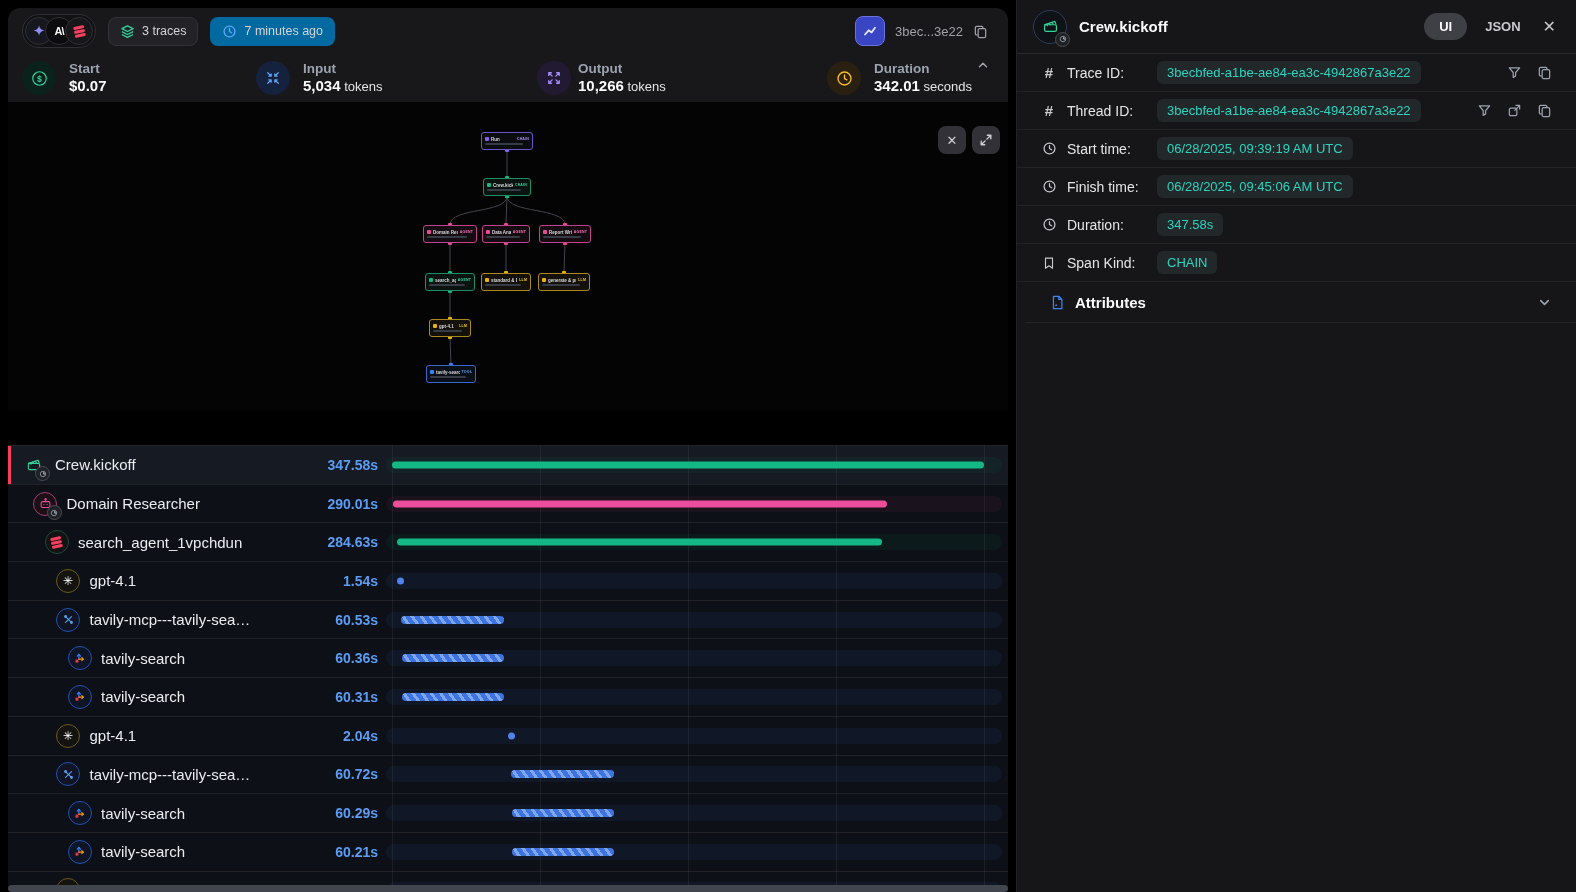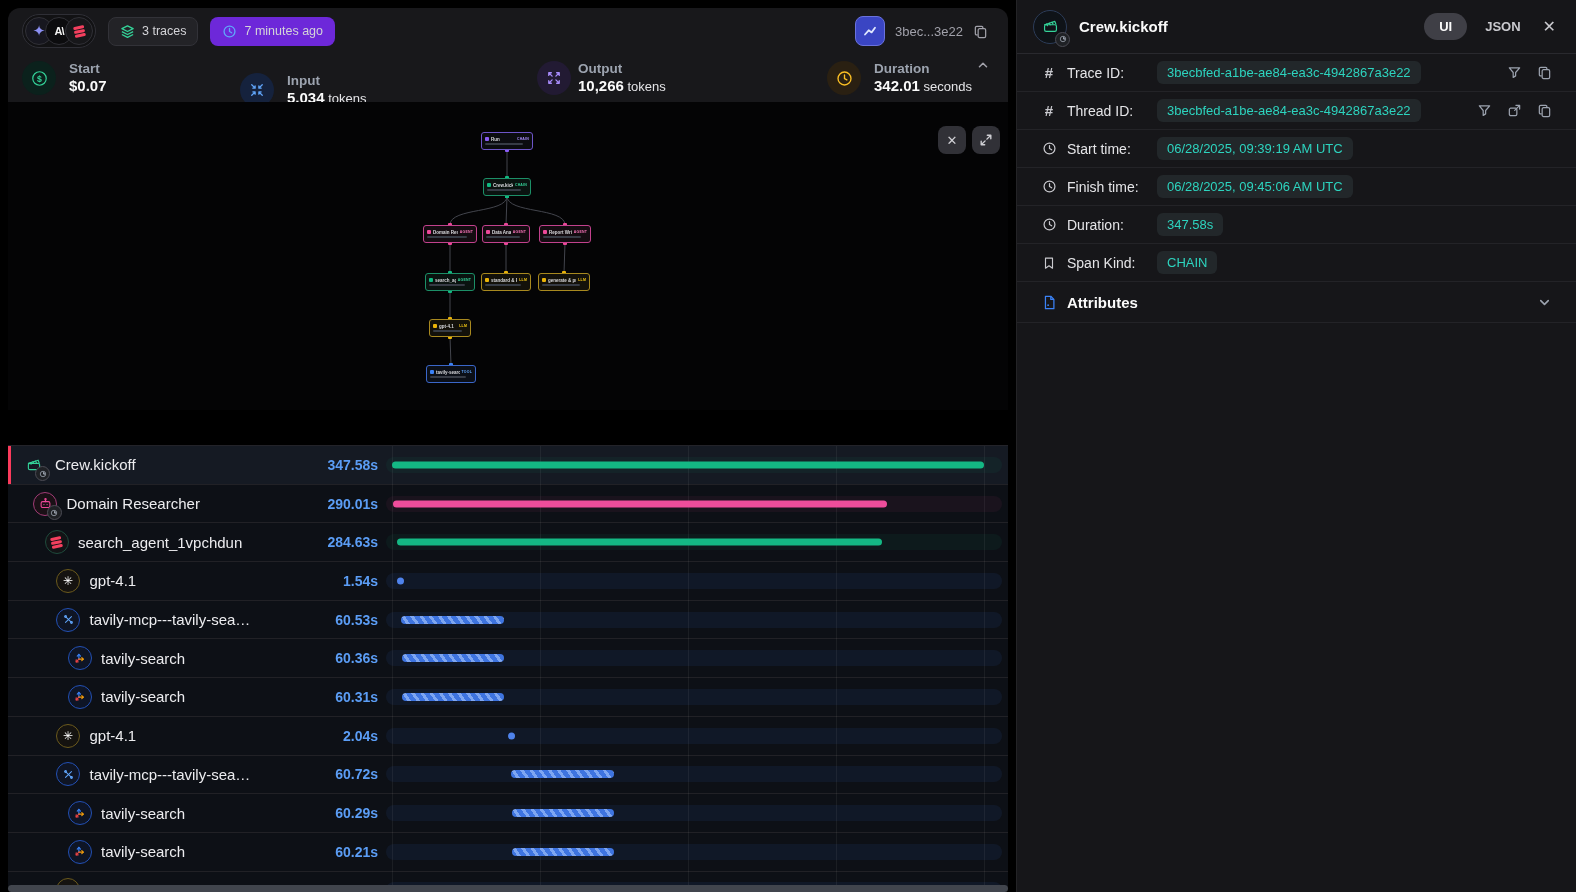--- a/index.html
+++ b/index.html
@@ -12,29 +12,29 @@
   .hdr-row{display:flex;align-items:center;height:46px;padding:0 14px;}
   .avgroup{display:flex;align-items:center;padding:2px;border:1px solid #2f2f36;border-radius:999px;background:#121214;}
   .av{width:26px;height:26px;border-radius:50%;display:flex;align-items:center;justify-content:center;border:1px solid #303036;background:#141418;}
   .av+.av{margin-left:-8px;}
   .av.sparkle{color:#8b8ff2;font-size:15px;background:#17171f;}
   .av.anthropic{color:#f5f5f4;font-weight:700;font-size:11px;background:#0c0c0e;letter-spacing:-1px;}
   .av.scale{background:#17171a;}
   .bars3{display:flex;flex-direction:column;gap:1.5px;transform:rotate(-12deg);}
   .bars3 i{display:block;width:11px;height:2.6px;background:#f43f5e;border-radius:2px;}
   .pill{display:flex;align-items:center;gap:7px;height:27px;padding:0 11px;border-radius:8px;background:#232327;border:1px solid #323238;font-size:12.5px;color:#d4d4d8;margin-left:12px;white-space:nowrap;}
-  .pill.plain{border-color:transparent;background:#6d28d9;}
+  .pill.plain{border-color:transparent;background:#0369a1;}
   .hdr-right{margin-left:auto;display:flex;align-items:center;gap:10px;padding-right:6px;}
   .chart-btn{width:30px;height:30px;border-radius:8px;background:#3a45c3;border:1px solid #6a72dd;display:flex;align-items:center;justify-content:center;cursor:pointer;}
   .tid{font-size:13px;color:#a1a1aa;}
   .ghost-ic{color:#a1a1aa;display:flex;align-items:center;}
   
   .stats{position:absolute;left:0;top:46px;width:100%;height:48px;}
   .stat{position:absolute;top:0;display:flex;align-items:center;gap:13px;height:48px;}
-  .stat:nth-child(1){left:14px;} .stat:nth-child(2){left:232px;margin-top:12px;} .stat:nth-child(3){left:529px;gap:7px;} .stat:nth-child(4){left:819px;}
+  .stat:nth-child(1){left:14px;} .stat:nth-child(2){left:248px;} .stat:nth-child(3){left:529px;gap:7px;} .stat:nth-child(4){left:819px;}
   .stat-ic{width:34px;height:34px;border-radius:50%;display:flex;align-items:center;justify-content:center;flex:0 0 auto;}
   .stat-ic.cost{background:#0b211c;} .stat-ic.input{background:#15223d;} .stat-ic.output{background:#221a33;} .stat-ic.duration{background:#2a2012;}
   .stat-label{font-size:13.5px;font-weight:700;color:#9ca3af;line-height:16px;}
   .stat-value{font-size:15px;font-weight:700;color:#fafafa;line-height:18px;}
   .sv-unit{font-size:13px;font-weight:400;color:#e4e4e7;}
   .collapse-ch{position:absolute;right:18px;top:50px;color:#a1a1aa;}
   
   .graphp{position:absolute;left:0;top:94px;width:100%;height:308px;background:#040405;overflow:hidden;}
   .gactions{position:absolute;top:24px;right:8px;display:flex;gap:6px;z-index:9;}
   .gbtn{width:28px;height:28px;border-radius:8px;background:#313137;color:#cfcfd4;display:flex;align-items:center;justify-content:center;font-size:13px;cursor:pointer;border:none;}
@@ -88,21 +88,21 @@
   .crew-avatar{position:relative;width:32px;height:32px;border-radius:50%;border:1px solid #2c3c58;background:#0f1318;display:flex;align-items:center;justify-content:center;}
   .badge-row{display:flex;justify-content:flex-end;align-items:center;height:52px;padding:0 24px;border-bottom:1px solid #26262a;}
   .sdk-badge{color:#2dd4bf;font-size:13px;font-weight:700;border:1px solid rgba(45,212,191,.45);background:#0d1d1b;border-radius:8px;padding:5px 12px;cursor:pointer;}
   .fields{}
   .frow{display:flex;align-items:center;height:37px;padding:0 24px;border-bottom:1px solid #232327;}
   .f-ic{width:16px;display:flex;align-items:center;justify-content:center;color:#c9c9ce;font-size:15px;font-weight:600;flex:0 0 auto;}
   .f-label{margin-left:10px;width:82px;font-size:14px;color:#e4e4e7;flex:0 0 auto;}
   .f-chip{margin-left:8px;background:#22272a;color:#2dd4bf;font-size:13px;padding:4px 10px;border-radius:6px;white-space:nowrap;}
   .f-actions{margin-left:auto;display:flex;align-items:center;gap:15px;color:#9ca3af;}
   .f-actions span{cursor:pointer;display:flex;}
-  .attr-row{display:flex;align-items:center;height:40px;padding:0 24px;border-bottom:1px solid #232327;cursor:pointer;}
+  .attr-row{display:flex;align-items:center;height:40px;padding:0 24px;border-bottom:1px solid #232327;cursor:pointer;margin-left:8px;}
   .attr-label{margin-left:10px;font-size:15px;font-weight:700;color:#fafafa;}
   .attr-ch{margin-left:auto;color:#9ca3af;display:flex;}
 </style>
 </head>
 <body>
 
 <div class="app">
 
   <div class="left">
     <div class="lp-top">

